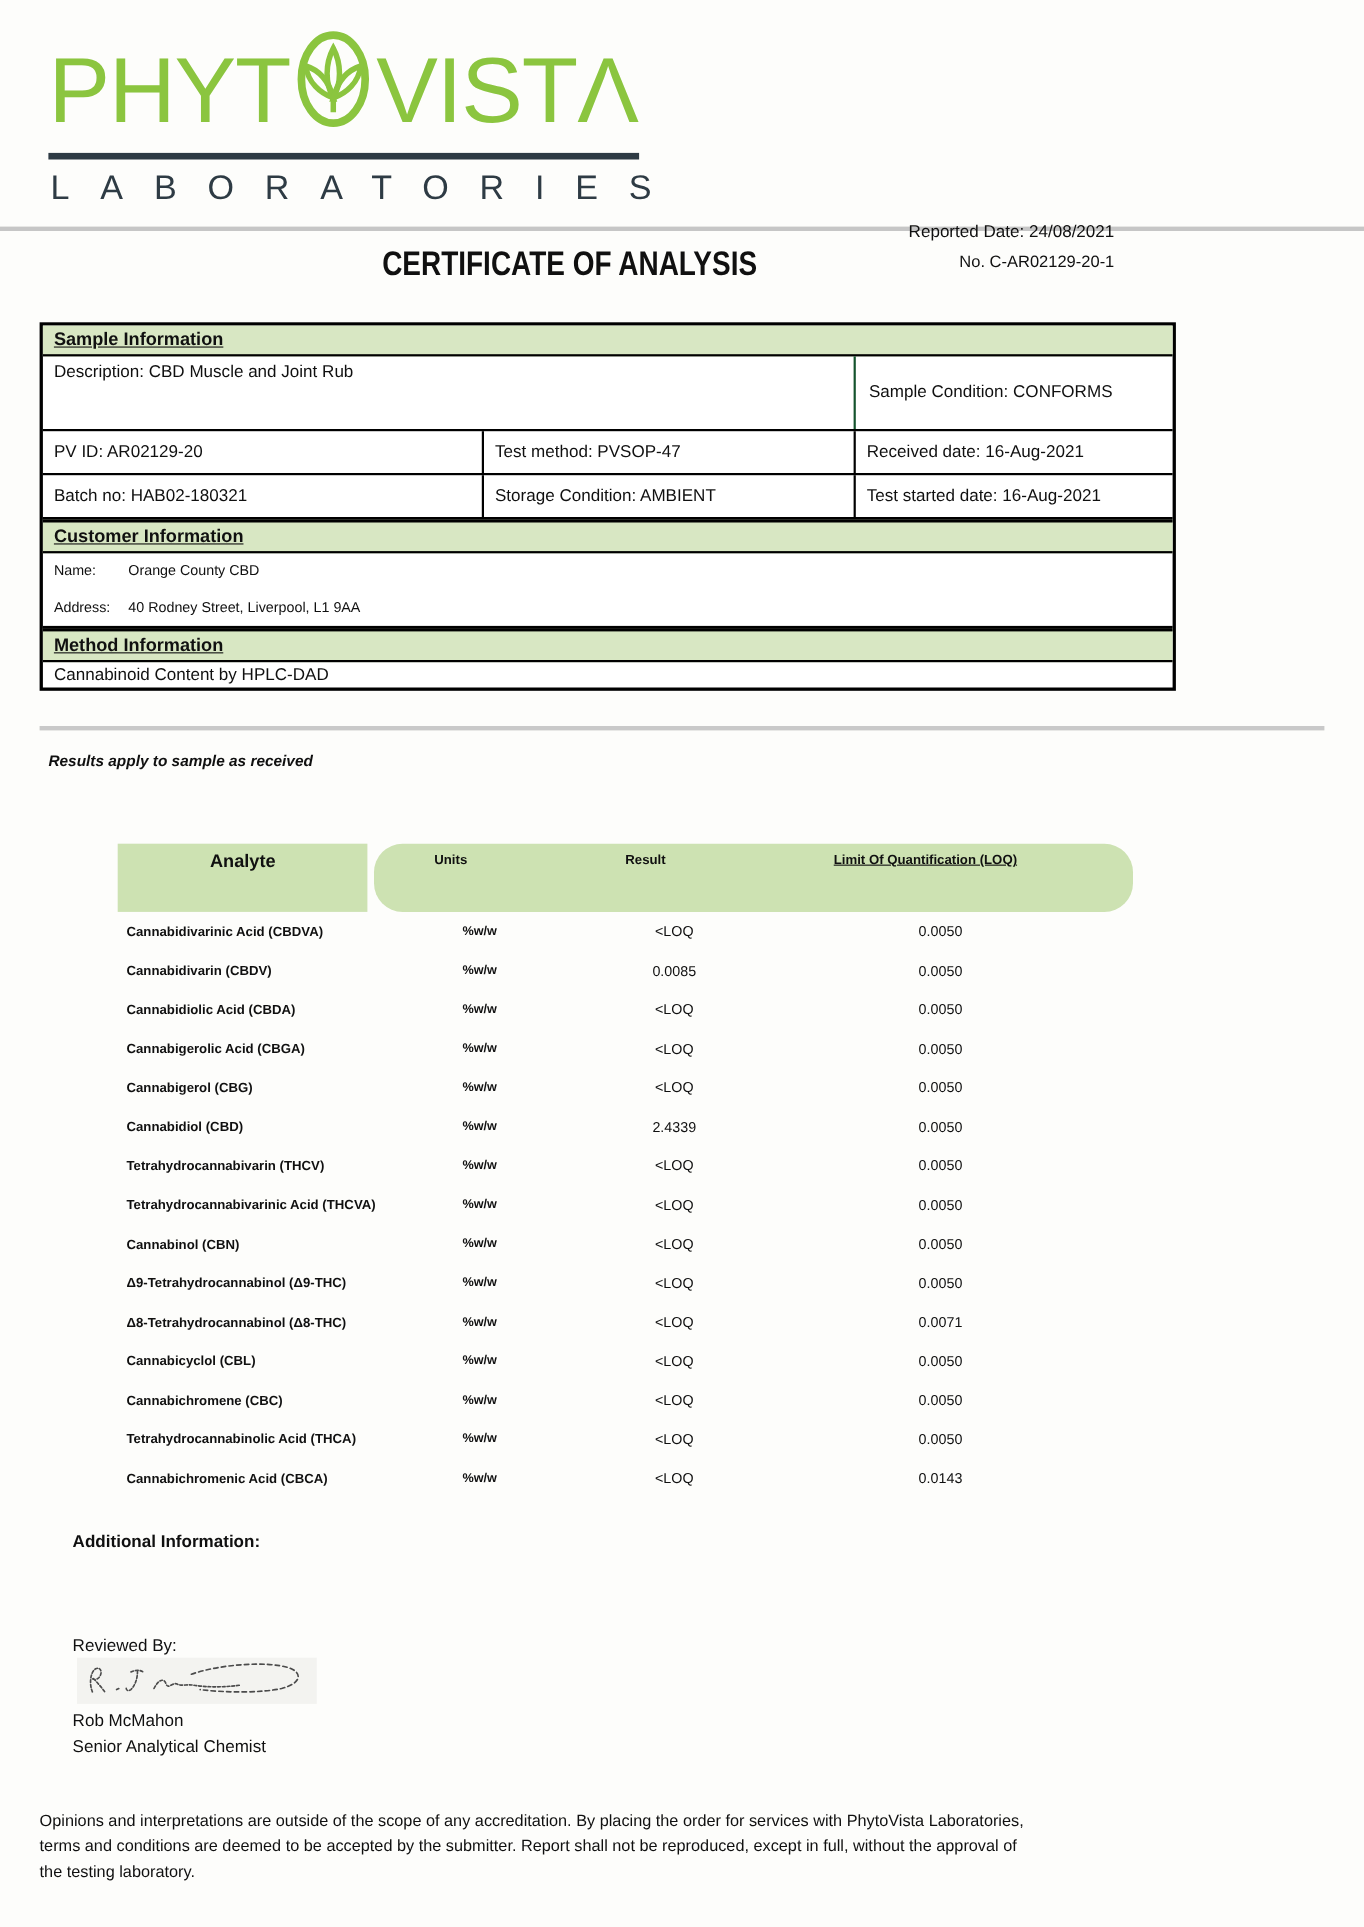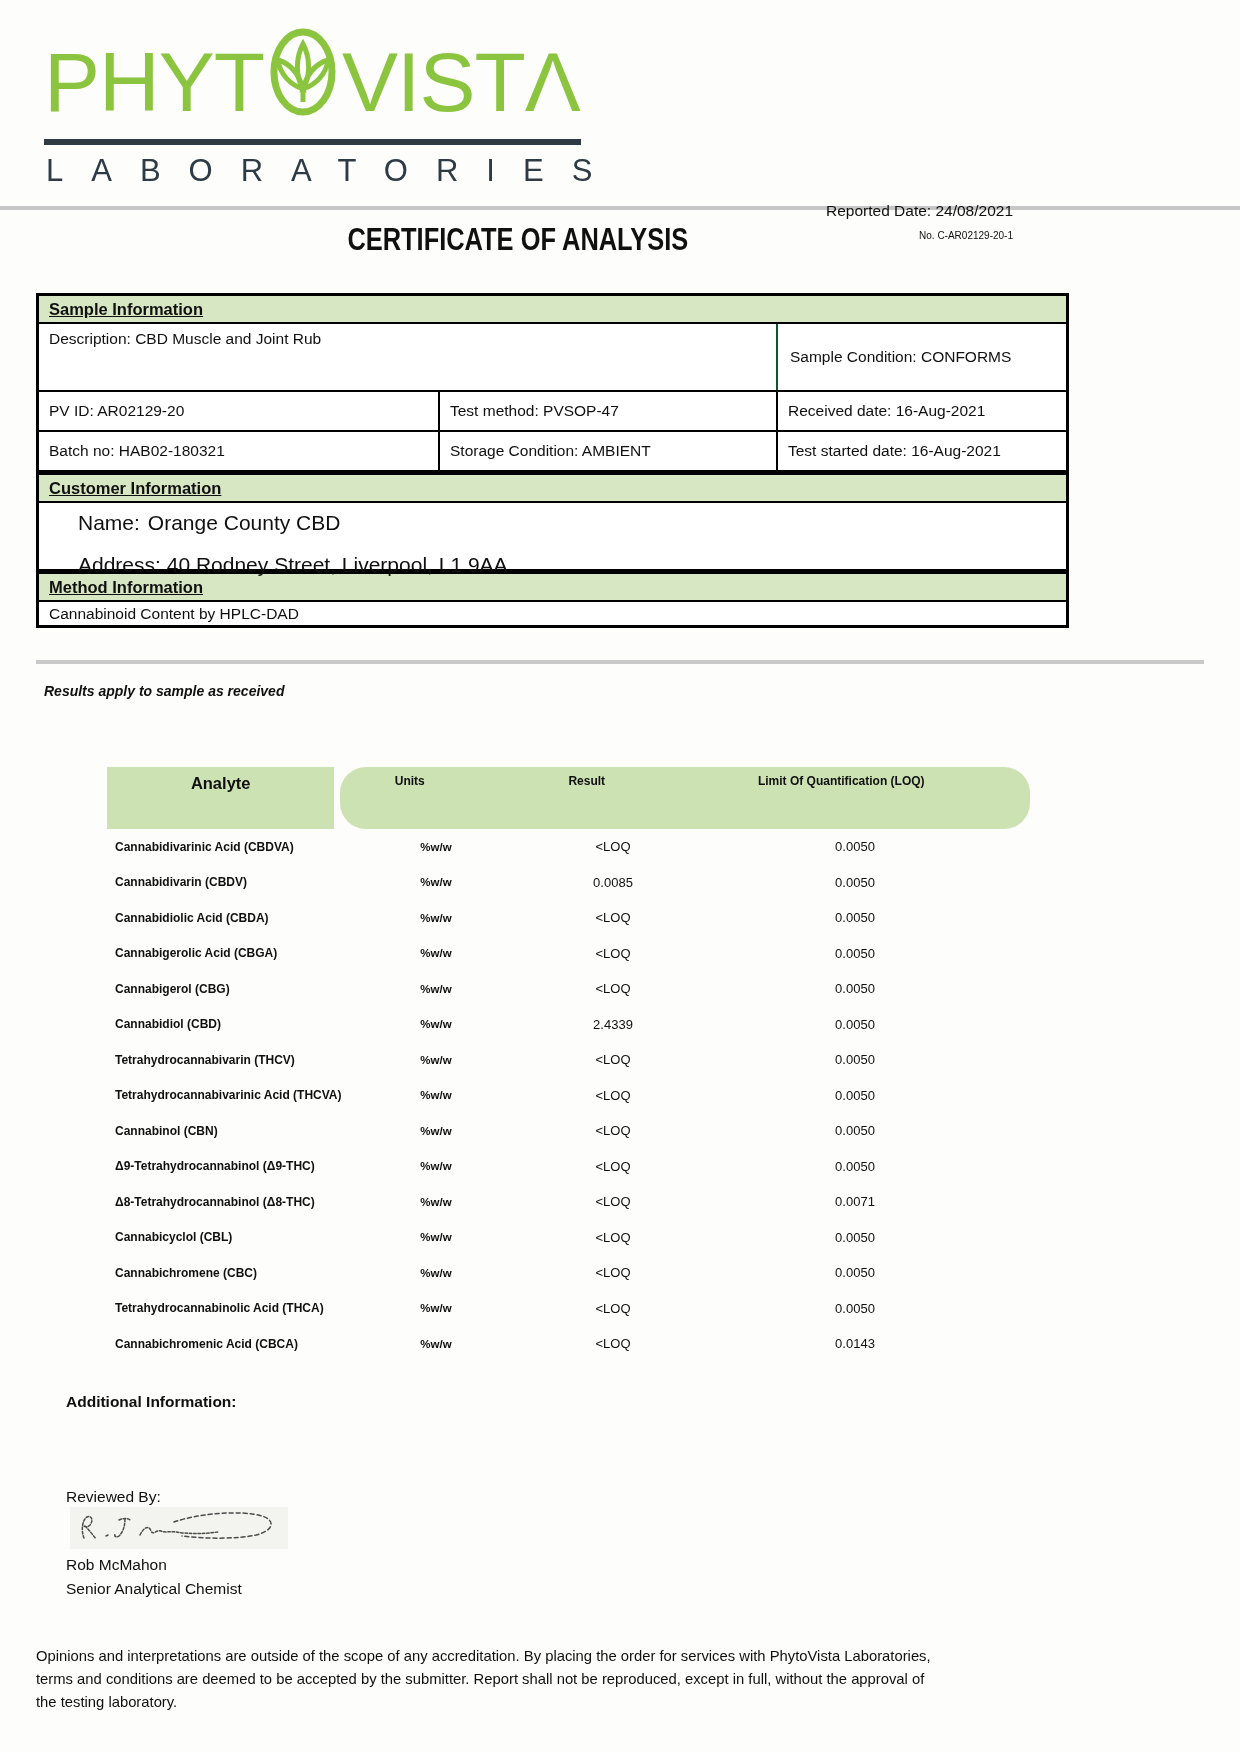--- a/index.html
+++ b/index.html
@@ -21,21 +21,21 @@
   .brand-row{display:flex;align-items:center;color:var(--brand-green);
     font-size:84px;line-height:96px;font-weight:400;letter-spacing:-1px;}
   .brand-row .leaf{margin:0 3px;}
   .logo-rule{height:6px;background:var(--header-dark);margin-top:2px;}
   .laboratories{margin-top:8px;font-size:31px;color:var(--header-dark);
     letter-spacing:28px;white-space:nowrap;text-indent:2px;}
   .contact{position:absolute;top:40px;right:177px;text-align:right;
     font-size:17px;line-height:25px;color:#141414;}
   .rule1{position:absolute;left:0;top:206px;width:1240px;height:4px;background:var(--rule-gray);}
   .reported-date{position:absolute;top:202px;right:227px;font-size:15.5px;}
-  .report-no{position:absolute;top:230px;right:227px;font-size:10px;margin-left:22px;}
+  .report-no{position:absolute;top:230px;right:227px;font-size:15px;margin-left:22px;}
   .cert-title{position:absolute;top:222px;left:310px;width:400px;text-align:center;}
   .cert-title span{display:inline-block;transform:scaleX(0.82);transform-origin:center;
     font-size:31px;font-weight:700;letter-spacing:0px;white-space:nowrap;}
   
   .info-table{position:absolute;left:36px;top:293px;width:1027px;border:3px solid #000;background:#fff;}
   .sec-bar{height:26px;background:var(--section-bar-green);border-bottom:2px solid #000;
     display:flex;align-items:center;padding-left:10px;}
   .sec-bar.mid{border-top:3px solid #000;}
   .sec-bar b{font-size:16.5px;text-decoration:underline;}
   .irow{display:flex;border-bottom:2px solid #000;}
@@ -43,37 +43,37 @@
   .icell{font-size:15.5px;box-sizing:border-box;}
   .desc-row{height:66px;}
   .desc-cell{width:739px;border-right:2px solid #14532d;padding:6px 10px;}
   .cond-cell{width:288px;display:flex;align-items:center;padding-left:12px;border-radius:29px;}
   .trio-row{height:38px;}
   .trio-row .icell{display:flex;align-items:center;padding-left:10px;}
   .t1{width:401px;border-right:2px solid #000;}
   .t2{width:338px;border-right:2px solid #000;}
   .t3{width:288px;}
   .cust-row{height:68px;display:block;padding:8px 10px;box-sizing:border-box;}
-  .cust-line{font-size:21px;margin-left:29px;}
+  .cust-line{font-size:13px;}
   .cust-line + .cust-line{margin-top:18px;}
   .cust-line .lbl{display:inline-block;min-width:64px;}
   .method-row{height:23px;display:flex;align-items:center;padding-left:10px;font-size:15.5px;}
   .rule2{position:absolute;left:36px;top:660px;width:1168px;height:4px;background:#c9c9c9;}
   .results-note{position:absolute;left:44px;top:683px;font-size:14px;font-weight:700;font-style:italic;}
   
   .results{position:absolute;left:107px;top:767px;width:923px;}
   .rhead{display:flex;height:62px;}
   .rhead .h-analyte{width:253px;background:var(--table-header-green);
     text-align:center;padding-top:7px;box-sizing:border-box;font-weight:700;font-size:16.5px;}
   .rhead .h-gap{width:6px;}
   .rhead .h-rest{width:768px;background:var(--table-header-green);display:flex;
     padding-top:7px;box-sizing:border-box;font-weight:700;font-size:12px;border-radius:26px;}
   .h-units{width:140px;text-align:center;}
   .h-result{width:214px;text-align:center;}
-  .h-loq{width:310px;text-align:center;box-sizing:border-box;padding-right:15px;}
+  .h-loq{width:310px;text-align:center;box-sizing:border-box;padding-right:15px;text-decoration:underline;}
   .trow{display:flex;height:35.5px;align-items:center;}
   .c-analyte{width:253px;padding-left:8px;box-sizing:border-box;font-weight:700;font-size:12px;}
   .c-gap{width:6px;}
   .c-units{width:140px;text-align:center;font-weight:700;font-size:11.5px;}
   .c-result{width:214px;text-align:center;font-size:13px;}
   .c-loq{width:310px;text-align:center;font-size:13px;box-sizing:border-box;padding-right:40px;}
   
   .additional{position:absolute;left:66px;top:1393px;font-size:15.5px;font-weight:700;}
   .reviewed{position:absolute;left:66px;top:1488px;font-size:15.5px;}
   .sig-box{position:absolute;left:70px;top:1507px;width:218px;height:42px;background:#f3f3f0;}

